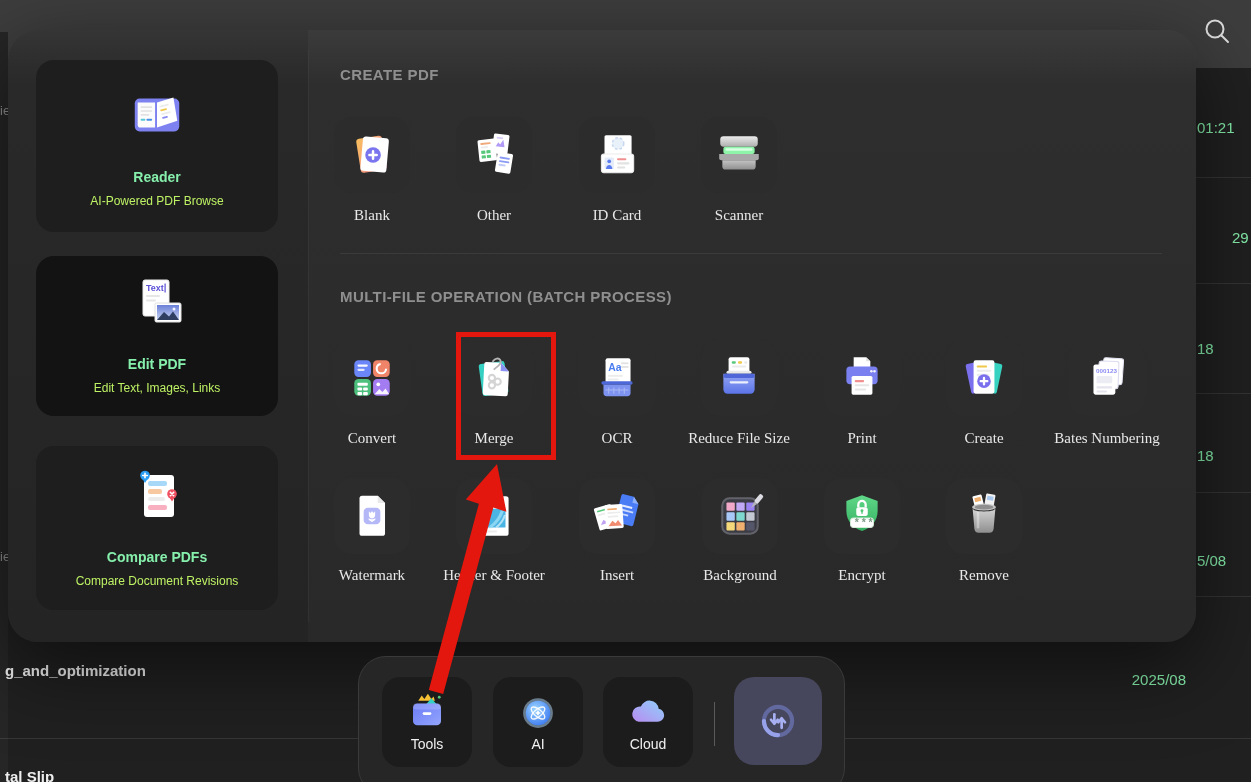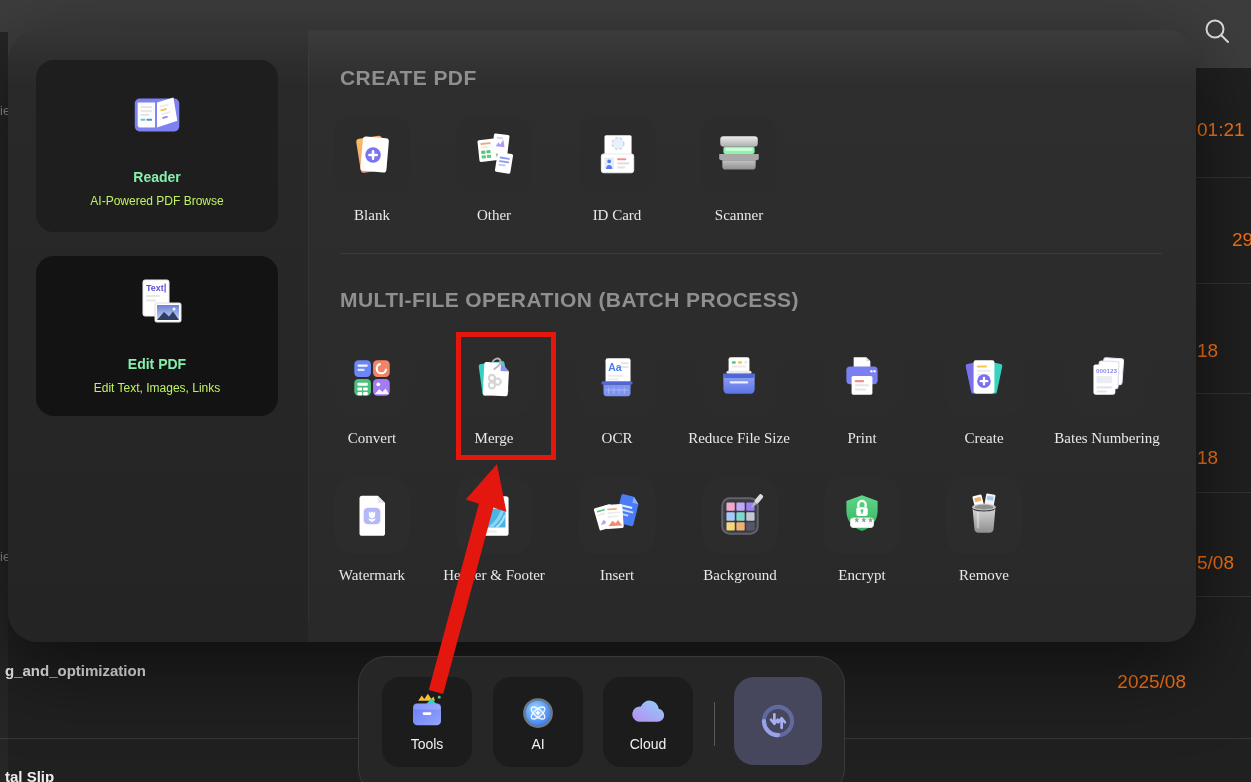--- a/index.html
+++ b/index.html
@@ -4,40 +4,40 @@
 <style>
   * { margin:0; padding:0; box-sizing:border-box; }
   body { background:#111; font-family:"Liberation Sans", sans-serif; }
   #screen { position:relative; width:1251px; height:782px; overflow:hidden; background:#202020; }
 
   
   .topbar { position:absolute; left:0; top:0; width:1251px; height:68px; background:#3d3d3d; }
   .left-sliver { position:absolute; left:0; top:32px; width:8px; height:750px; background:#262626; }
   .bg-line { position:absolute; left:8px; right:0; height:1px; background:rgba(255,255,255,0.09); }
   .bg-line-full { position:absolute; left:0; right:0; height:1px; background:rgba(255,255,255,0.10); }
-  .ts { position:absolute; font-size:19px; color:#f97316; white-space:nowrap; }
+  .ts { position:absolute; font-size:15px; color:#86efac; white-space:nowrap; }
   .bg-frag { position:absolute; left:0; font-size:13px; color:#8f8f8f; }
   .bg-file { position:absolute; left:5px; font-size:15px; font-weight:600; color:#ededed; white-space:nowrap; }
   .search-btn { position:absolute; left:1201px; top:15px; width:32px; height:32px; cursor:pointer; }
 
   
   .modal { position:absolute; left:8px; top:30px; width:1188px; height:612px; border-radius:30px;
            background:linear-gradient(180deg,#3b3b3b 0%, #2e2e2e 9%, #292929 100%);
            box-shadow:0 24px 80px rgba(0,0,0,0.55); z-index:10; }
   .modal-leftpanel { position:absolute; left:0; top:0; width:300px; height:612px;
                      background:rgba(0,0,0,0.10); border-radius:30px 0 0 30px; }
   .modal-vdiv { position:absolute; left:300px; top:20px; width:1px; height:572px; background:rgba(255,255,255,0.04); }
 
   .card { position:absolute; left:28px; width:242px; border-radius:18px; background:#1e1e1e;
           display:flex; flex-direction:column; align-items:center; justify-content:center; cursor:pointer; }
   .card.selected { background:#131313;align-items:center; }
   .card-title { margin-top:26px; font-size:14px; font-weight:700; color:#86efac; }
   .card-sub { margin-top:9px; font-size:12px; color:#bef264; }
 
-  .sec-header { position:absolute; left:332px; font-size:21px; font-weight:700; letter-spacing:0.4px; color:#8f8f8f; }
+  .sec-header { position:absolute; left:332px; font-size:15px; font-weight:700; letter-spacing:0.4px; color:#8f8f8f; }
   .sec-div { position:absolute; left:332px; width:822px; height:1px; background:rgba(255,255,255,0.07); }
 
   .tile { position:absolute; width:76px; height:76px; border-radius:18px; background:#2c2c2c;
           display:flex; align-items:center; justify-content:center; cursor:pointer; }
   .tl { position:absolute; transform:translateX(-50%); font-size:15px; color:#e8e8e8; white-space:nowrap;font-family:Liberation Serif, serif; }
 
   .red-box { position:absolute; left:448px; top:302px; width:100px; height:128px;
              border:5px solid #e3170d; z-index:5; }
 
   
@@ -173,20 +173,37 @@
         <rect x="19" y="21.5" width="10" height="2" rx="1" fill="#e6e6e6"></rect>
         <rect x="28" y="25" width="26" height="19" rx="1.5" fill="#ffffff" stroke="#e0e0e0"></rect>
         <rect x="30" y="27" width="22" height="15" fill="url(#gSky)"></rect>
         <path d="M30 42 l7 -8 5 4.5 4 -5 6 8.5 z" fill="#2e3f62"></path>
         <circle cx="47" cy="31" r="1.5" fill="#ffffff" opacity="0.9"></circle>
       </svg>
       <div class="card-title">Edit PDF</div>
       <div class="card-sub">Edit Text, Images, Links</div>
     </div>
 
+    <div class="card" style="top:416px; height:164px">
+      <svg width="60" height="54" viewBox="0 0 60 54">
+        <rect x="17" y="6" width="30" height="42" rx="3" fill="#ffffff"></rect>
+        <rect x="21" y="12" width="19" height="5" rx="2" fill="#a8d8f8"></rect>
+        <rect x="21" y="20" width="14" height="5" rx="2" fill="#f8c8a0"></rect>
+        <rect x="21" y="28" width="17" height="4" rx="2" fill="#ececec"></rect>
+        <rect x="21" y="36" width="19" height="5" rx="2" fill="#f8b0c0"></rect>
+        <circle cx="18" cy="6.5" r="4.8" fill="#2a9df4"></circle>
+          <path d="M15.5 10 l2.5 4 2.5 -4 z" fill="#2a9df4"></path>
+        <path d="M18 4.2 v4.6 M15.7 6.5 h4.6" stroke="#ffffff" stroke-width="1.6" stroke-linecap="round"></path>
+        <circle cx="45" cy="25" r="4.8" fill="#f05060"></circle>
+          <path d="M42.5 28.5 l2.5 4 2.5 -4 z" fill="#f05060"></path>
+        <path d="M43.3 23.3 l3.4 3.4 M46.7 23.3 l-3.4 3.4" stroke="#ffffff" stroke-width="1.6" stroke-linecap="round"></path>
+      </svg>
+      <div class="card-title">Compare PDFs</div>
+      <div class="card-sub">Compare Document Revisions</div>
+    </div>
 
     <div class="sec-header" style="top:36px">CREATE PDF</div>
 
     <div class="tile" style="left:326px; top:87px">
       <svg width="50" height="50" viewBox="0 0 48 48">
         <g transform="rotate(-9 22 24)">
             <rect x="11" y="7" width="25" height="33" rx="3" fill="url(#gBlk)"></rect>
           </g>
         <g transform="rotate(5 26 24)">
             <rect x="14" y="7" width="25" height="33" rx="3" fill="#ffffff"></rect>

